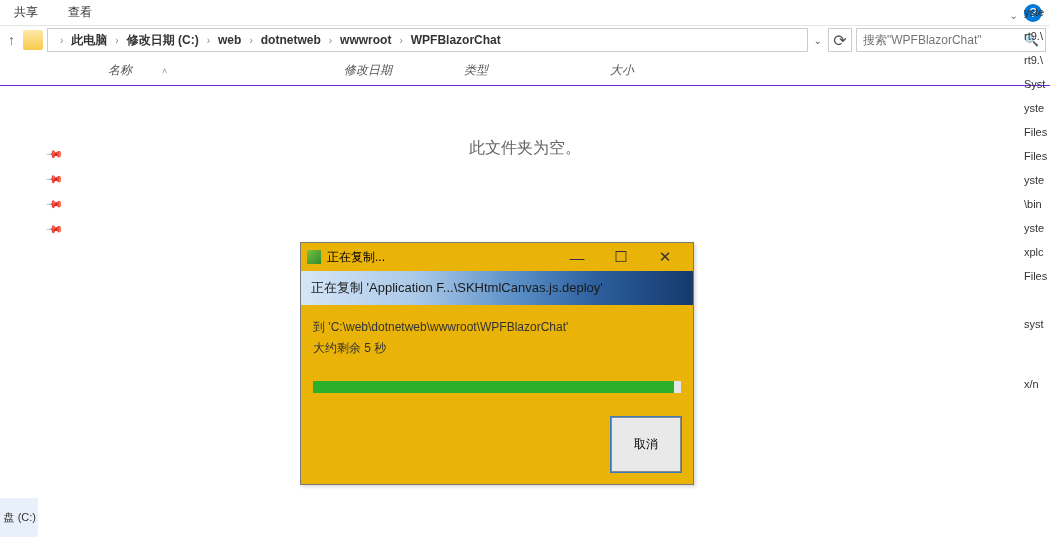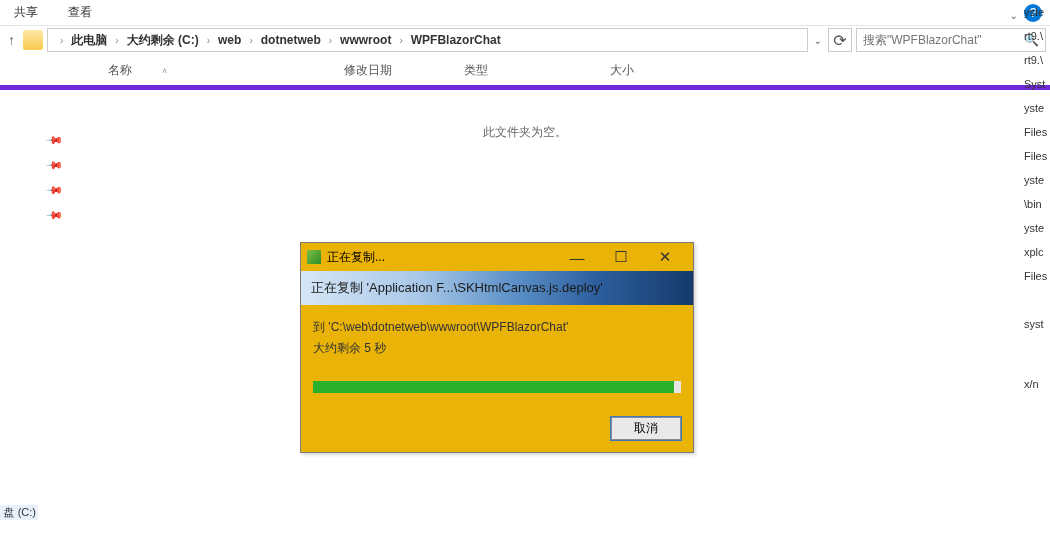--- a/index.html
+++ b/index.html
@@ -14,70 +14,70 @@
     .nav-up { color: #666; font-size: 14px; padding: 0 4px; cursor: pointer; }
     .folder-icon { width: 20px; height: 20px; background: linear-gradient(180deg,#ffe9a8,#f7ca4d); border-radius: 2px; display: inline-block; }
     .breadcrumb { flex: 1; display: flex; align-items: center; font-size: 12px; color: #333; border: 1px solid #ccc; height: 24px; padding: 0 6px; }
     .bc-item { cursor: pointer; padding: 0 2px; font-weight: bold; }
     .bc-sep { color: #888; padding: 0 6px; font-size: 10px; }
     .refresh-btn { width: 24px; height: 24px; border: 1px solid #ccc; display: flex; align-items: center; justify-content: center; cursor: pointer; color: #555;}
     .search-box { width: 190px; height: 24px; border: 1px solid #ccc; display: flex; align-items: center; padding: 0 6px; }
     .search-input { border: none; flex: 1; font-size: 12px; color: #888; outline: none; }
     .search-icon { color: #666; font-size: 12px; }
 
-    .col-headers { display: flex; font-size: 12px; color: #555; padding: 8px 0 6px 108px; border-bottom: 5px solid #6d28d9; }
+    .col-headers { display: flex; font-size: 12px; color: #555; padding: 8px 0 6px 108px; border-bottom: 1px solid #6d28d9; font-style: italic; }
     .col-name { width: 236px; display: flex; align-items: center; gap: 30px; }
     .sort-ind { font-size: 9px; color: #999; }
     .col-date { width: 120px; }
     .col-type { width: 146px; }
     .col-size { width: 80px; }
 
     .content-area { position: relative; height: 460px; }
-    .empty-msg { text-align: center; color: #666; font-size: 12px; margin-top: 34px; }
+    .empty-msg { text-align: center; color: #666; font-size: 16px; margin-top: 52px; }
 
     .quick-pins { position: absolute; left: 48px; top: 10px; display: flex; flex-direction: column; gap: 12px; color: #aaa; font-size: 11px; }
     .pin { transform: rotate(45deg); cursor: pointer; }
 
-    .left-frag { position: absolute; left: 0; top: 360px; width: 38px; background: #e8f0fb; font-size: 11px; color: #333; padding: 0 2px; text-align: right; margin-top: 21px; }
+    .left-frag { position: absolute; left: 0; top: 360px; width: 38px; background: #e8f0fb; font-size: 11px; color: #333; padding: 12px 2px; text-align: right; }
 
     .right-frag { position: absolute; right: 0; top: 0; width: 28px; font-size: 11px; color: #333; display: flex; flex-direction: column; }
     .rf-item { padding: 6px 2px 6px 2px; white-space: nowrap; overflow: hidden; }
 
     .dialog { position: absolute; left: 300px; top: 242px; width: 394px; border: 1px solid #7a7a7a; background: #eab308; box-shadow: 2px 2px 3px rgba(0,0,0,0.15); }
     .dlg-title { height: 28px; display: flex; align-items: center; padding: 0 6px; font-size: 12px; }
     .dlg-title-icon { width: 14px; height: 14px; background: linear-gradient(135deg,#7bc043,#2e8b28); margin-right: 6px; }
     .dlg-title-text { flex: 1; }
     .dlg-btn { width: 44px; height: 24px; display: flex; align-items: center; justify-content: center; cursor: pointer; font-size: 15px; color: #333; }
     .dlg-banner { height: 34px; background: linear-gradient(90deg,#d6e6f6 0%,#a9c8e8 30%,#5a8fc7 55%,#2d5f9e 75%,#153a6b 100%); display: flex; align-items: center; padding: 0 10px; font-size: 13px; color: #1a1a1a; overflow: hidden; white-space: nowrap; }
     .dlg-body { padding: 14px 12px 10px; font-size: 12px; color: #333; }
     .dlg-line1 { margin-bottom: 4px; }
     .dlg-line2 { margin-bottom: 24px; }
     .progress { position: relative; height: 12px; background: #e6e6e6; }
     .progress-fill { position: absolute; left: 0; top: 0; height: 100%; background: #2bb02b; width: 98%; }
     .dlg-footer { display: flex; justify-content: flex-end; padding: 14px 12px 12px; }
-    .cancel-btn { padding: 2px 22px; font-size: 12px; border: 1px solid #8a8a8a; background: #e9e9e9; cursor: pointer; outline: 1px solid #3a7ac0; outline-offset: 0; }
+    .cancel-btn { padding: 18px 22px; font-size: 12px; border: 1px solid #8a8a8a; background: #e9e9e9; cursor: pointer; outline: 1px solid #3a7ac0; outline-offset: 0; }
   </style>
 </head>
 <body>
 
 <div class="top-menu">
   <span class="menu-item">共享</span>
   <span class="menu-item">查看</span>
   <span class="chevron-down-small">⌄</span>
   <span class="help-icon">?</span>
 </div>
 
 <div class="addr-bar">
   <span class="nav-up">↑</span>
   <span class="folder-icon"></span>
   <div class="breadcrumb">
     <span class="bc-sep">›</span>
     <span class="bc-item">此电脑</span>
     <span class="bc-sep">›</span>
-    <span class="bc-item">大约剩余 (C:)</span>
+    <span class="bc-item">修改日期 (C:)</span>
     <span class="bc-sep">›</span>
     <span class="bc-item">web</span>
     <span class="bc-sep">›</span>
     <span class="bc-item">dotnetweb</span>
     <span class="bc-sep">›</span>
     <span class="bc-item">wwwroot</span>
     <span class="bc-sep">›</span>
     <span class="bc-item">WPFBlazorChat</span>
   </div>
   <span style="color:#666;font-size:10px;padding:0 2px;cursor:pointer">⌄</span>

